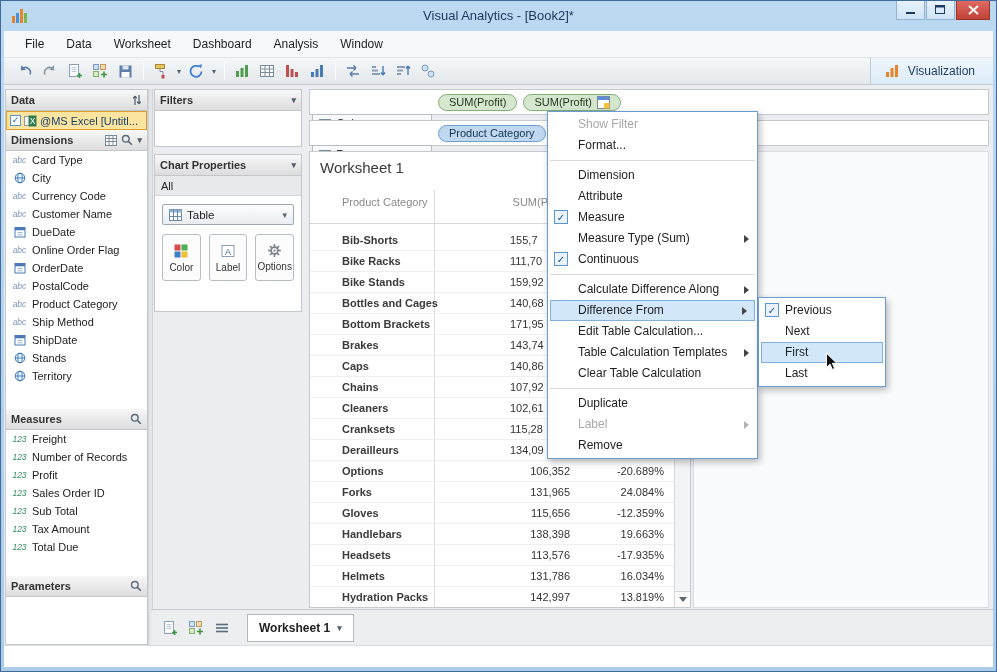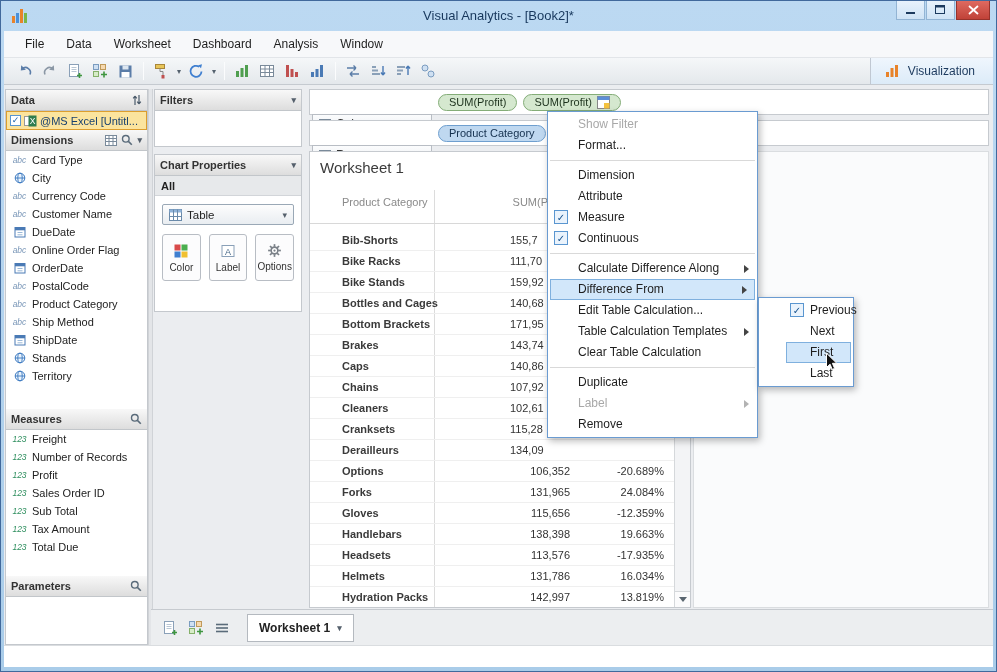--- a/index.html
+++ b/index.html
@@ -39,21 +39,21 @@
   .ficon{width:17px;flex:none;display:inline-flex;justify-content:center;}
   .ficon.abc{font-size:8.5px;color:#7a97b8;font-style:italic;}
   .ficon.n123{font-size:8.5px;color:#2f8f5f;font-style:italic;}
   #measures-hdr{margin-top:24px;}
   #params-hdr{margin-top:20px;}
   
   #splitter{position:absolute;left:147px;top:88px;width:5px;height:556px;background:#e3e5e8;border-left:1px solid #d0d3d7;border-right:1px solid #d0d3d7;}
   
   #filters-panel{position:absolute;left:153px;top:88px;width:148px;height:58px;background:#fff;border:1px solid #c4c8cd;}
   #props-panel{position:absolute;left:153px;top:153px;width:148px;height:158px;background:#fff;border:1px solid #c4c8cd;}
-  .all-row{height:20px;background:#e7e9eb;border-bottom:1px solid #d2d5d9;display:flex;align-items:center;padding-left:6px;font-size:11px;font-weight:bold;color:#222;}
+  .all-row{height:20px;background:#e7e9eb;border-bottom:1px solid #d2d5d9;display:flex;align-items:center;padding-left:6px;font-size:11px;font-weight:normal;color:#222;}
   .type-dd{margin:8px 7px 0 7px;height:21px;border:1px solid #9aa8b6;border-radius:2px;background:linear-gradient(#fdfdfd,#e9edf1);display:flex;align-items:center;gap:5px;padding:0 6px;font-size:11.5px;color:#222;}
   .type-dd .caret{margin-left:auto;}
   .prop-btns{display:flex;gap:8px;margin:9px 7px;}
   .pbtn{width:42px;height:47px;border:1px solid #b8bdc4;border-radius:3px;background:#fcfcfd;display:flex;flex-direction:column;align-items:center;justify-content:center;gap:3px;font-size:10px;color:#333;}
   
   .band{position:absolute;left:308px;width:680px;height:26px;background:#fff;border:1px solid #c6cacf;display:flex;align-items:center;padding:0 2px;gap:6px;}
   #shelf-cols{top:88px;}
   #shelf-rows{top:119px;}
   .shelf-label{width:120px;height:21px;border:1px solid #b8bdc4;background:linear-gradient(#fbfcfd,#e8ebef);display:flex;align-items:center;gap:5px;padding:8px 6px;font-size:12px;color:#333;flex:none;margin-top:44px;}
   .shelf-label .caret{margin-left:auto;}
@@ -79,21 +79,21 @@
   .sb-arrow{position:absolute;left:0;width:15px;height:16px;background:#fbfbfc;border-bottom:1px solid #d5d8db;display:flex;align-items:center;justify-content:center;}
   .sb-arrow.down{bottom:0;border-bottom:none;border-top:1px solid #d5d8db;}
   .tri-up{width:0;height:0;border-left:4px solid transparent;border-right:4px solid transparent;border-bottom:5px solid #5a6670;}
   .tri-down{width:0;height:0;border-left:4px solid transparent;border-right:4px solid transparent;border-top:5px solid #5a6670;}
   #sb-thumb{position:absolute;left:1px;top:18px;width:13px;height:250px;background:#dbdfe3;border:1px solid #b8bdc3;border-radius:1px;}
   
   #canvas-right{position:absolute;left:692px;top:150px;width:296px;height:457px;background:#fafbfc;border:1px solid #dadde0;}
   
   .menu{position:absolute;background:#fff;border:1px solid #6a9bd1;box-shadow:2px 3px 7px rgba(0,0,0,0.28);padding:2px 0;}
   #context-menu{left:546px;top:110px;width:211px;z-index:50;}
-  #submenu{left:757px;top:296px;width:96px;z-index:60;padding-left:25px;}
+  #submenu{left:757px;top:296px;width:128px;z-index:60;}
   .cmi{height:21px;line-height:21px;font-size:12px;color:#1e1e1e;padding:0 10px 0 30px;position:relative;white-space:nowrap;}
   #submenu .cmi{padding-left:26px;}
   .cmi.disabled{color:#a8a8a8;}
   .cmi.hl{background:#d2e7fa;box-shadow:inset 0 0 0 1px #7fb0de;margin:0 2px;padding:0 8px 0 28px;}
   #submenu .cmi.hl{padding-left:24px;}
   .mcheck{position:absolute;left:6px;top:3px;width:14px;height:14px;border:1px solid #5a96d0;background:#eaf3fc;color:#14508c;font-size:10px;line-height:13px;text-align:center;}
   .mcheck::after{content:"✓";}
   .marrow{position:absolute;right:8px;top:6.5px;width:0;height:0;border-top:4px solid transparent;border-bottom:4px solid transparent;border-left:5px solid #444;}
   .cmi.disabled .marrow{border-left-color:#b3b3b3;}
   .menu-sep{height:1px;background:#d9d9d9;margin:4px 2px;}
@@ -746,20 +746,21 @@
 
   <div id="canvas-right"></div>
 
   <div class="menu" id="context-menu">
       <div class="cmi disabled"><span class="mlabel">Show Filter</span></div>
       <div class="cmi"><span class="mlabel">Format...</span></div>
       <div class="menu-sep"></div>
       <div class="cmi"><span class="mlabel">Dimension</span></div>
       <div class="cmi"><span class="mlabel">Attribute</span></div>
       <div class="cmi"><span class="mcheck"></span><span class="mlabel">Measure</span></div>
+      <div class="cmi"><span class="mlabel">Measure Type (Sum)</span><span class="marrow"></span></div>
       <div class="cmi"><span class="mcheck"></span><span class="mlabel">Continuous</span></div>
       <div class="menu-sep"></div>
       <div class="cmi"><span class="mlabel">Calculate Difference Along</span><span class="marrow"></span></div>
       <div class="cmi hl"><span class="mlabel">Difference From</span><span class="marrow"></span></div>
       <div class="cmi"><span class="mlabel">Edit Table Calculation...</span></div>
       <div class="cmi"><span class="mlabel">Table Calculation Templates</span><span class="marrow"></span></div>
       <div class="cmi"><span class="mlabel">Clear Table Calculation</span></div>
       <div class="menu-sep"></div>
       <div class="cmi"><span class="mlabel">Duplicate</span></div>
       <div class="cmi disabled"><span class="mlabel">Label</span><span class="marrow"></span></div>

